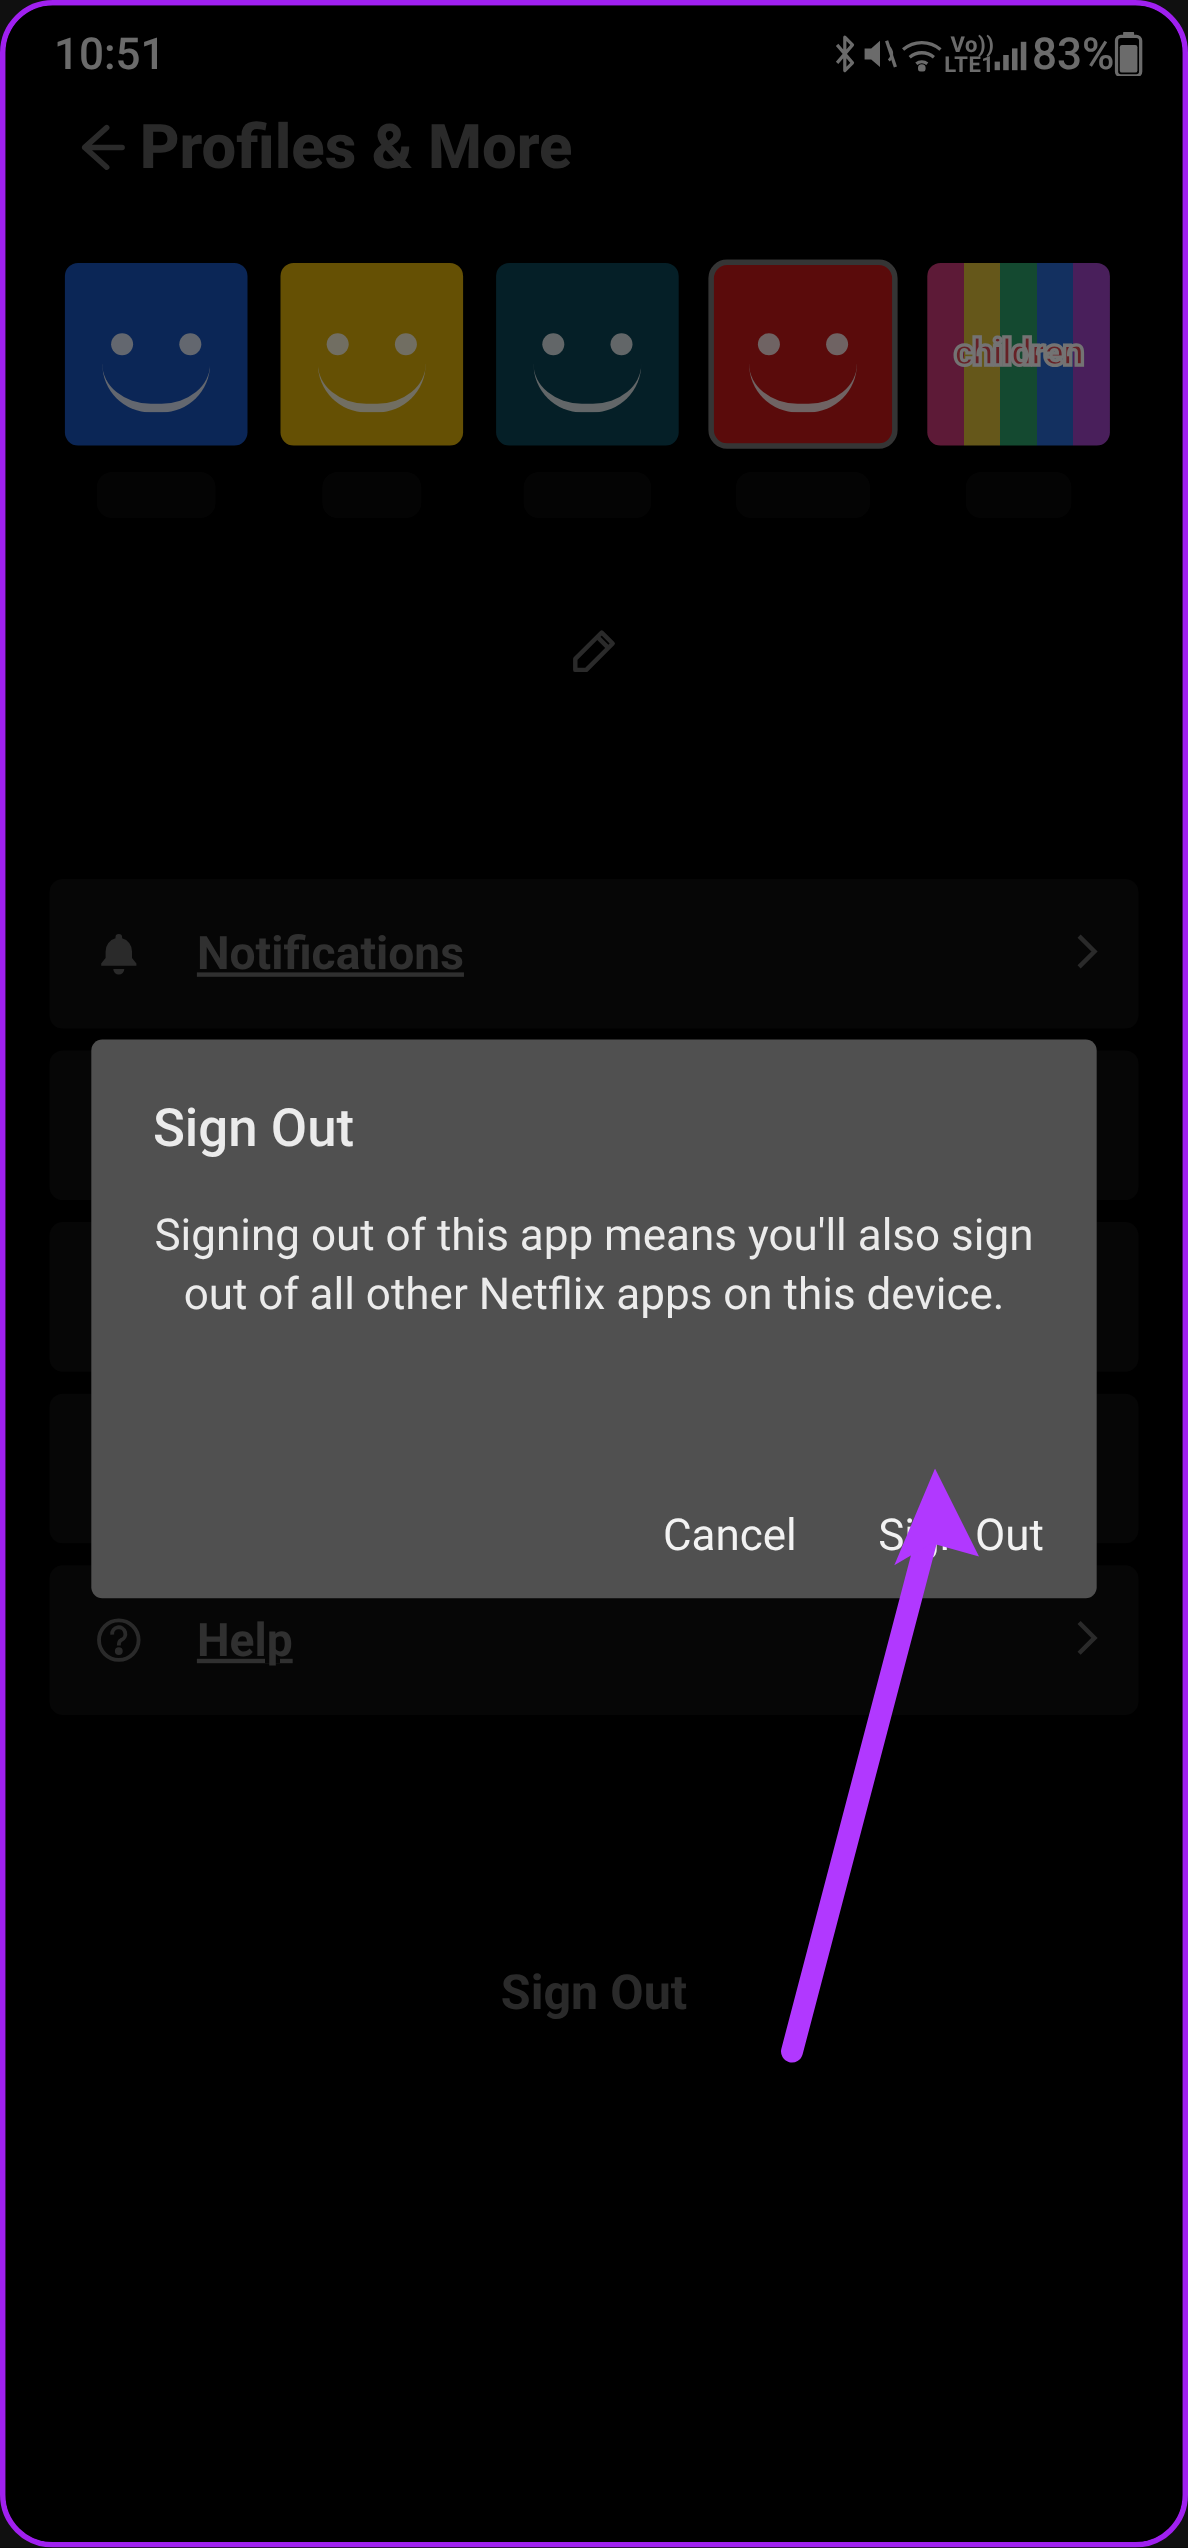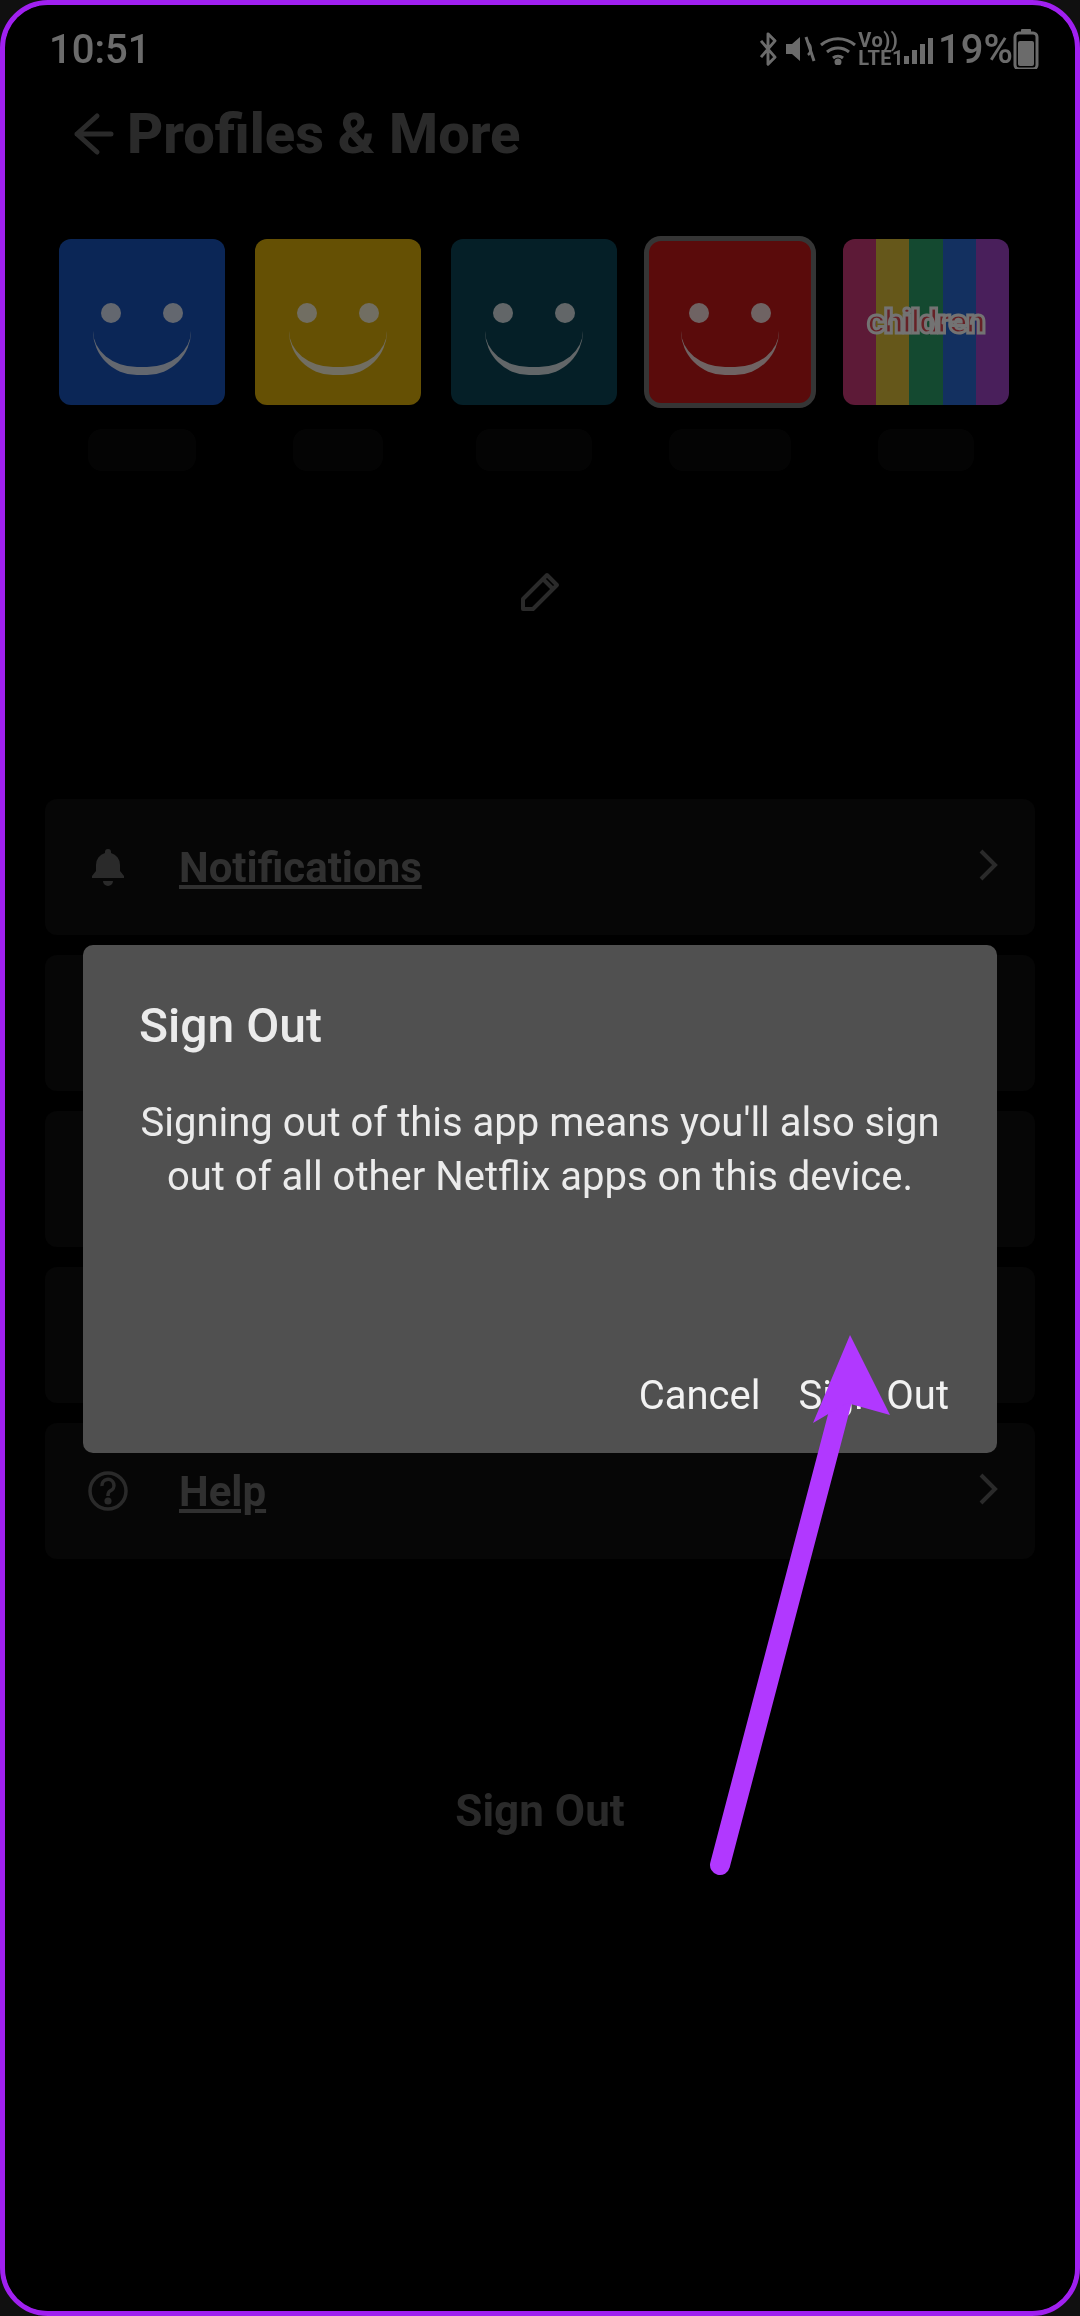--- a/index.html
+++ b/index.html
@@ -23,21 +23,21 @@
   .frame{
     width:1080px;height:2316px;background:var(--bg);
     border:5px solid var(--frame-border);border-radius:48px;
     position:relative;overflow:hidden;
   }
   .scrim{position:absolute;inset:0;background:rgba(0,0,0,0.55);pointer-events:none;}
   
   .status{
     position:absolute;top:0;left:0;right:0;height:80px;
     display:flex;justify-content:space-between;align-items:center;
-    padding:8px 36px 0 44px;color:var(--status-text);font-size:40px;font-weight:500;
+    padding:8px 36px 0 44px;color:var(--status-text);font-size:40px;font-weight:500;text-align:right;
   }
   .status-right{display:flex;align-items:center;}
   .sic{display:inline-flex;align-items:center;justify-content:center;}
   .volte{font-size:20px;line-height:18px;letter-spacing:0.5px;font-weight:700;}
 
   
   .header{position:absolute;top:96px;left:0;right:0;display:flex;align-items:center;gap:10px;padding:0 60px;}
   .back{width:52px;height:52px;display:flex;align-items:center;justify-content:center;color:var(--dim-text);}
   .title{font-size:56px;font-weight:800;color:var(--dim-text);}
 
@@ -76,21 +76,21 @@
   .signout-bottom{position:absolute;top:1780px;left:0;right:0;text-align:center;color:var(--dim-text);font-size:44px;font-weight:700;}
 
   
   .dialog{
     position:absolute;left:78px;right:78px;top:940px;height:508px;
     background:var(--dialog-bg);border-radius:10px;padding:52px 56px 0 56px;
     color:var(--dialog-text);z-index:5;
   }
   .dlg-title{font-size:48px;font-weight:500;margin-bottom:42px;}
   .dlg-body{font-size:40px;line-height:54px;text-align:center;}
-  .dlg-actions{position:absolute;right:48px;bottom:34px;display:flex;gap:38px;font-size:40px;}
+  .dlg-actions{position:absolute;right:48px;bottom:34px;display:flex;gap:74px;font-size:40px;}
   .dlg-btn{color:#f2f2f2;}
 
   
   .arrow{position:absolute;z-index:6;left:680px;top:1330px;pointer-events:none;}
 </style>
 </head>
 <body>
 
 <div class="frame">
 
@@ -119,21 +119,21 @@
       </span>
       <span class="sic volte">Vo))<br>LTE1</span>
       <span class="sic">
         <svg width="34" height="30" viewBox="0 0 34 30" fill="#eee">
             <rect x="0" y="22" width="5" height="8"></rect>
             <rect x="8" y="16" width="5" height="14"></rect>
             <rect x="16" y="10" width="5" height="20"></rect>
             <rect x="24" y="4" width="5" height="26"></rect>
           </svg>
       </span>
-      <span>19%</span>
+      <span>83%</span>
       <span class="sic">
         <svg width="26" height="40" viewBox="0 0 26 40" fill="#eee">
             <rect x="8" y="0" width="10" height="4" rx="1"></rect>
             <rect x="2" y="4" width="22" height="36" rx="4" fill="none" stroke="#eee" stroke-width="3"></rect>
             <rect x="5" y="12" width="16" height="25" rx="2"></rect>
           </svg>
       </span>
     </div>
   </div>
 

